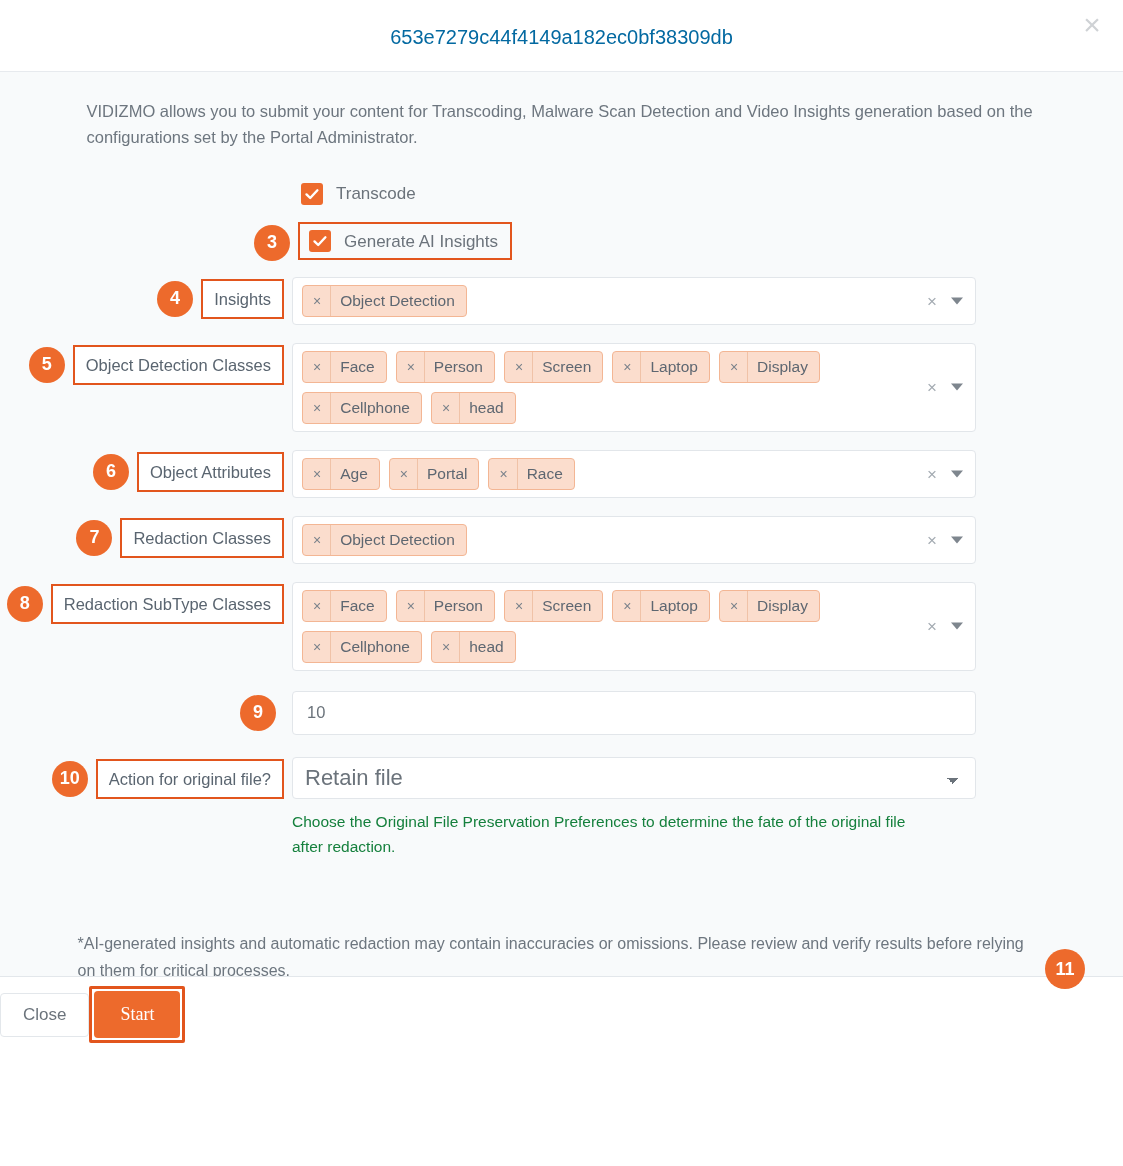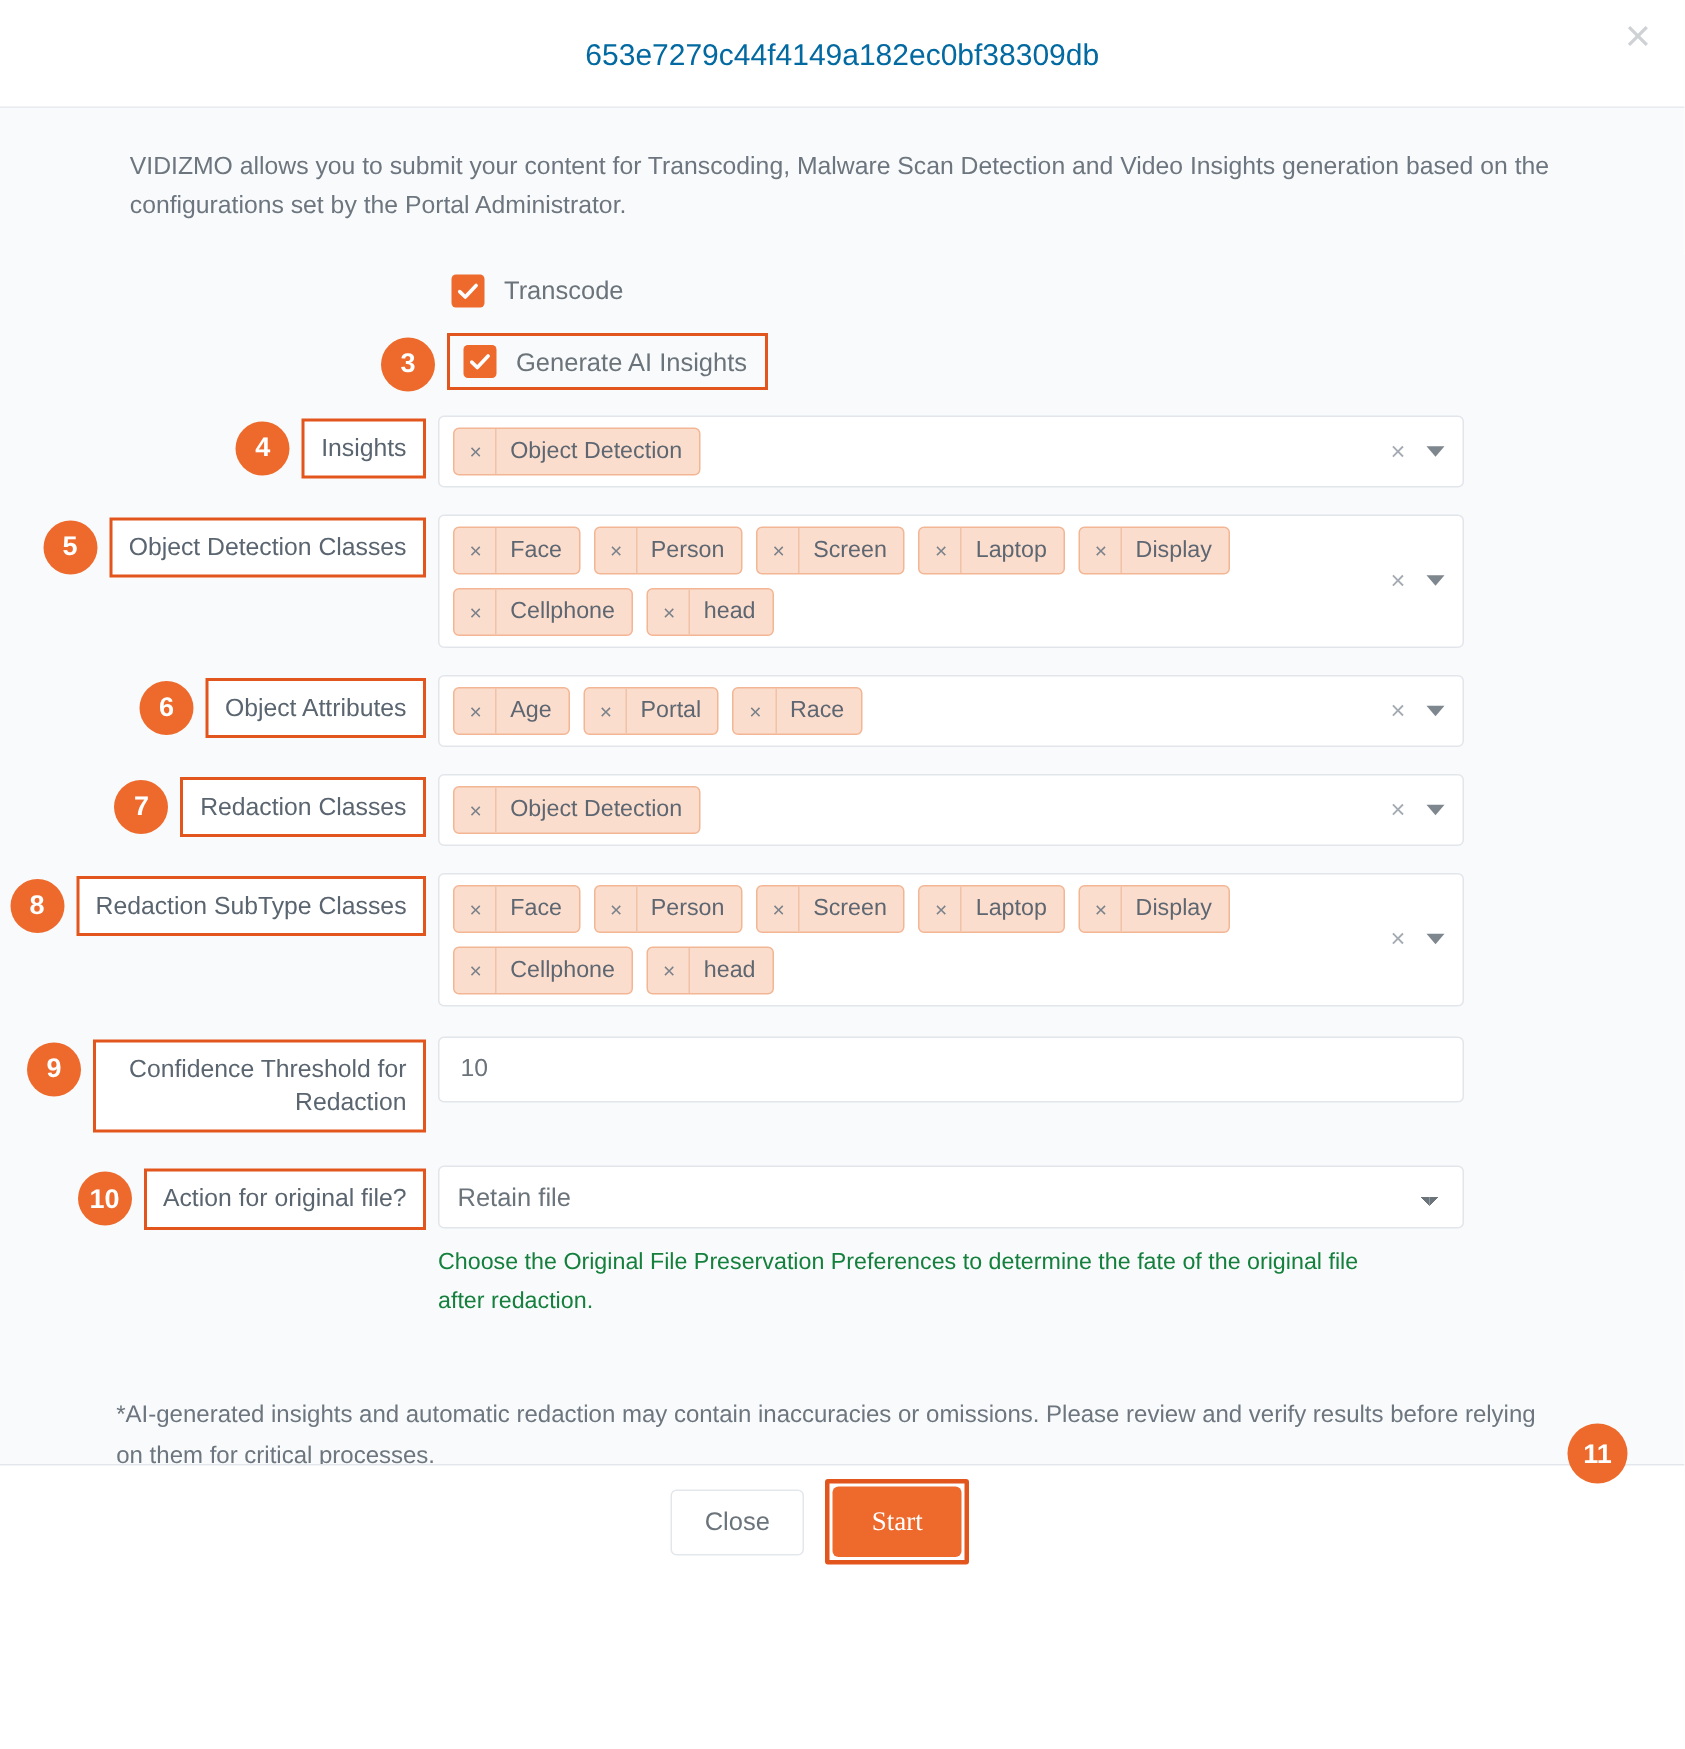--- a/index.html
+++ b/index.html
@@ -173,21 +173,21 @@
     padding: 0 14px;
   }
   
   .select-input {
     width: 100%;
     height: 42px;
     border: 1px solid #e2e6ea;
     border-radius: 4px;
     background: #ffffff;
     font-family: "Liberation Sans", sans-serif;
-    font-size: 17px;
+    font-size: 22px;
     color: #6b737b;
     padding: 0 12px;
     appearance: none;
     -webkit-appearance: none;
     background-image:
       linear-gradient(45deg, transparent 50%, #6b737b 50%),
       linear-gradient(135deg, #6b737b 50%, transparent 50%);
     background-position:
       calc(100% - 22px) 20px,
       calc(100% - 16px) 20px;
@@ -216,23 +216,22 @@
     top: 858px;
   }
 
   
   .modal-footer {
     background: #ffffff;
     border-top: 1px solid #e3e7eb;
     height: 76px;
     display: flex;
     align-items: center;
-    justify-content: center;
+    justify-content: flex-start;
     padding-right: 30px;
-    gap: 14px;
     position: relative;
   }
   .btn-close {
     background: #ffffff;
     border: 1px solid #e3e7eb;
     border-radius: 4px;
     color: #6b737b;
     font-size: 17px;
     font-family: "Liberation Sans", sans-serif;
     padding: 11px 22px;
@@ -491,21 +490,20 @@
           <span class="ms-clear">×</span>
           <span class="ms-caret"></span>
         </div>
       </div>
     </div>
   </div>
 
   <div class="form-row" style="margin-top:20px;">
     <div class="badge-col">
       <span class="badge">9</span>
-      <span class="label-box wrap">Confidence Threshold for Redaction</span>
     </div>
     <div class="field-col">
       <input class="text-input" type="text" value="10" style="">
     </div>
   </div>
 
   <div class="form-row" style="margin-top:22px;">
     <div class="badge-col">
       <span class="badge">10</span>
       <span class="label-box">Action for original file?</span>

